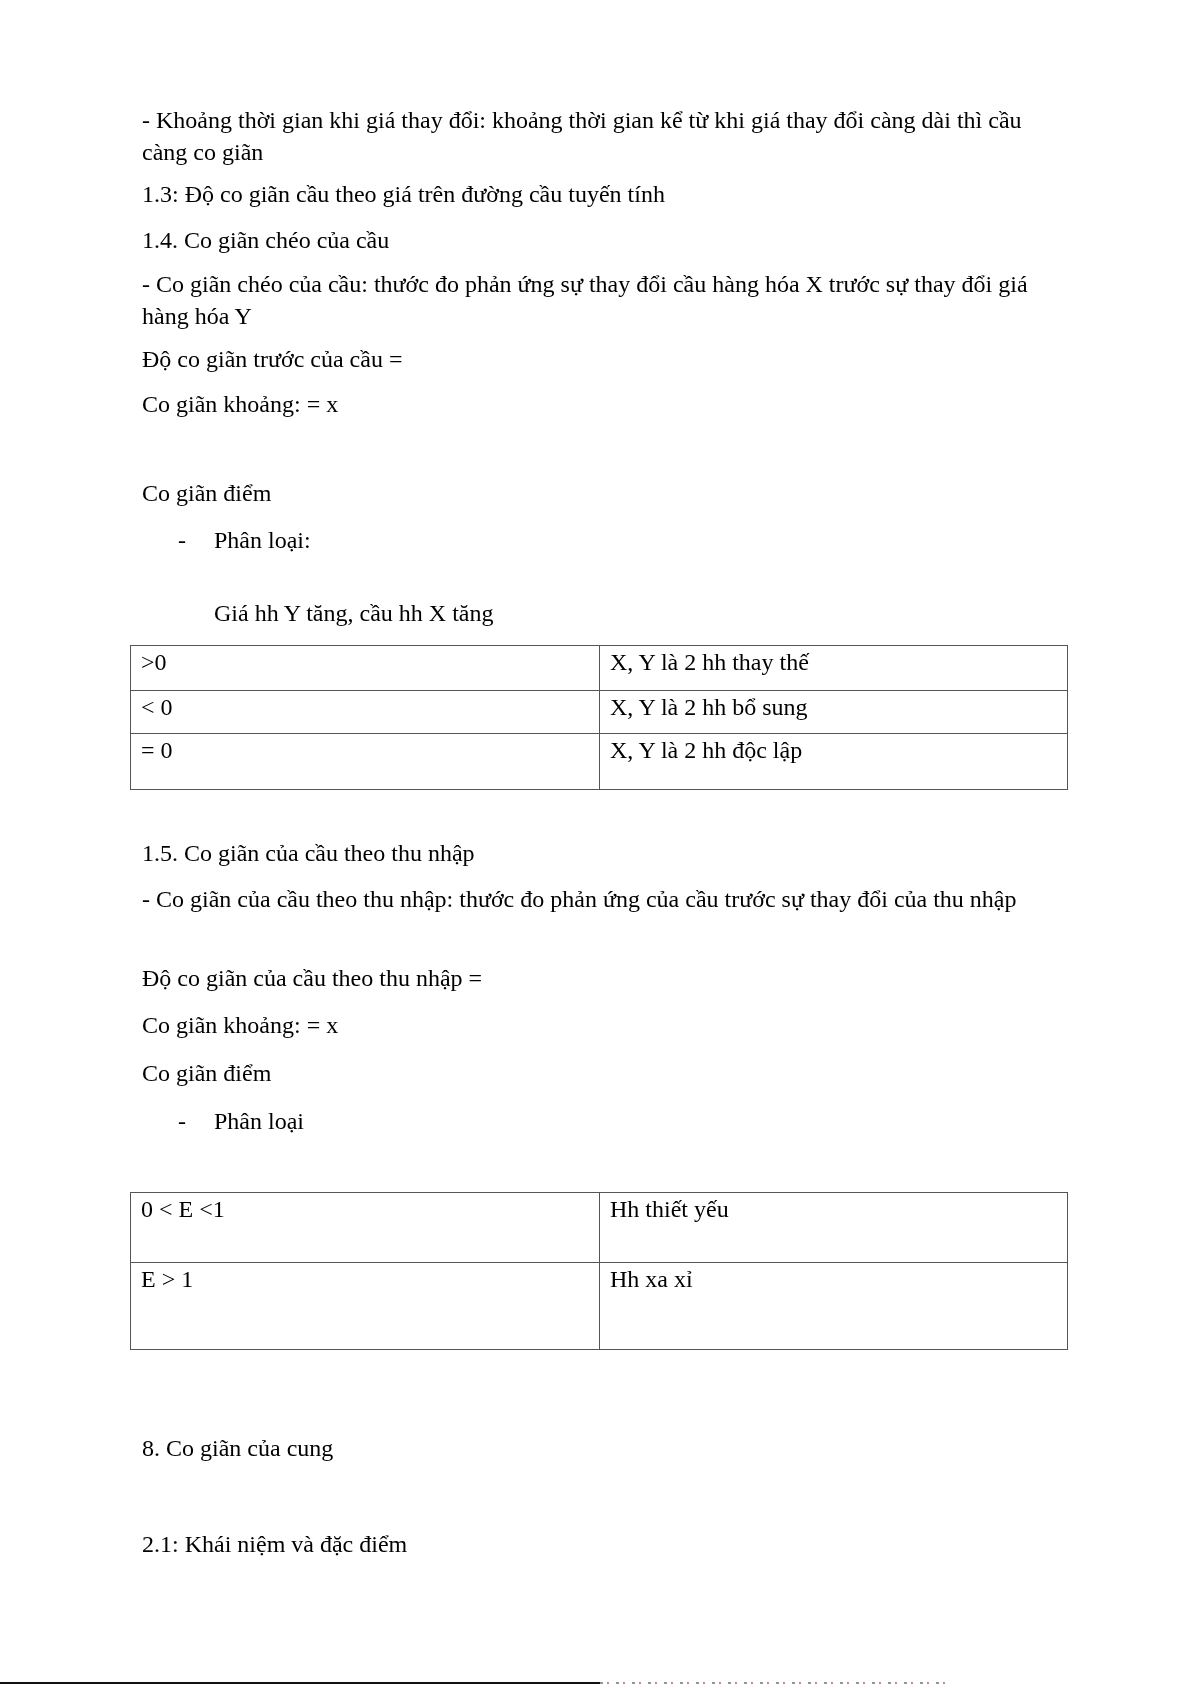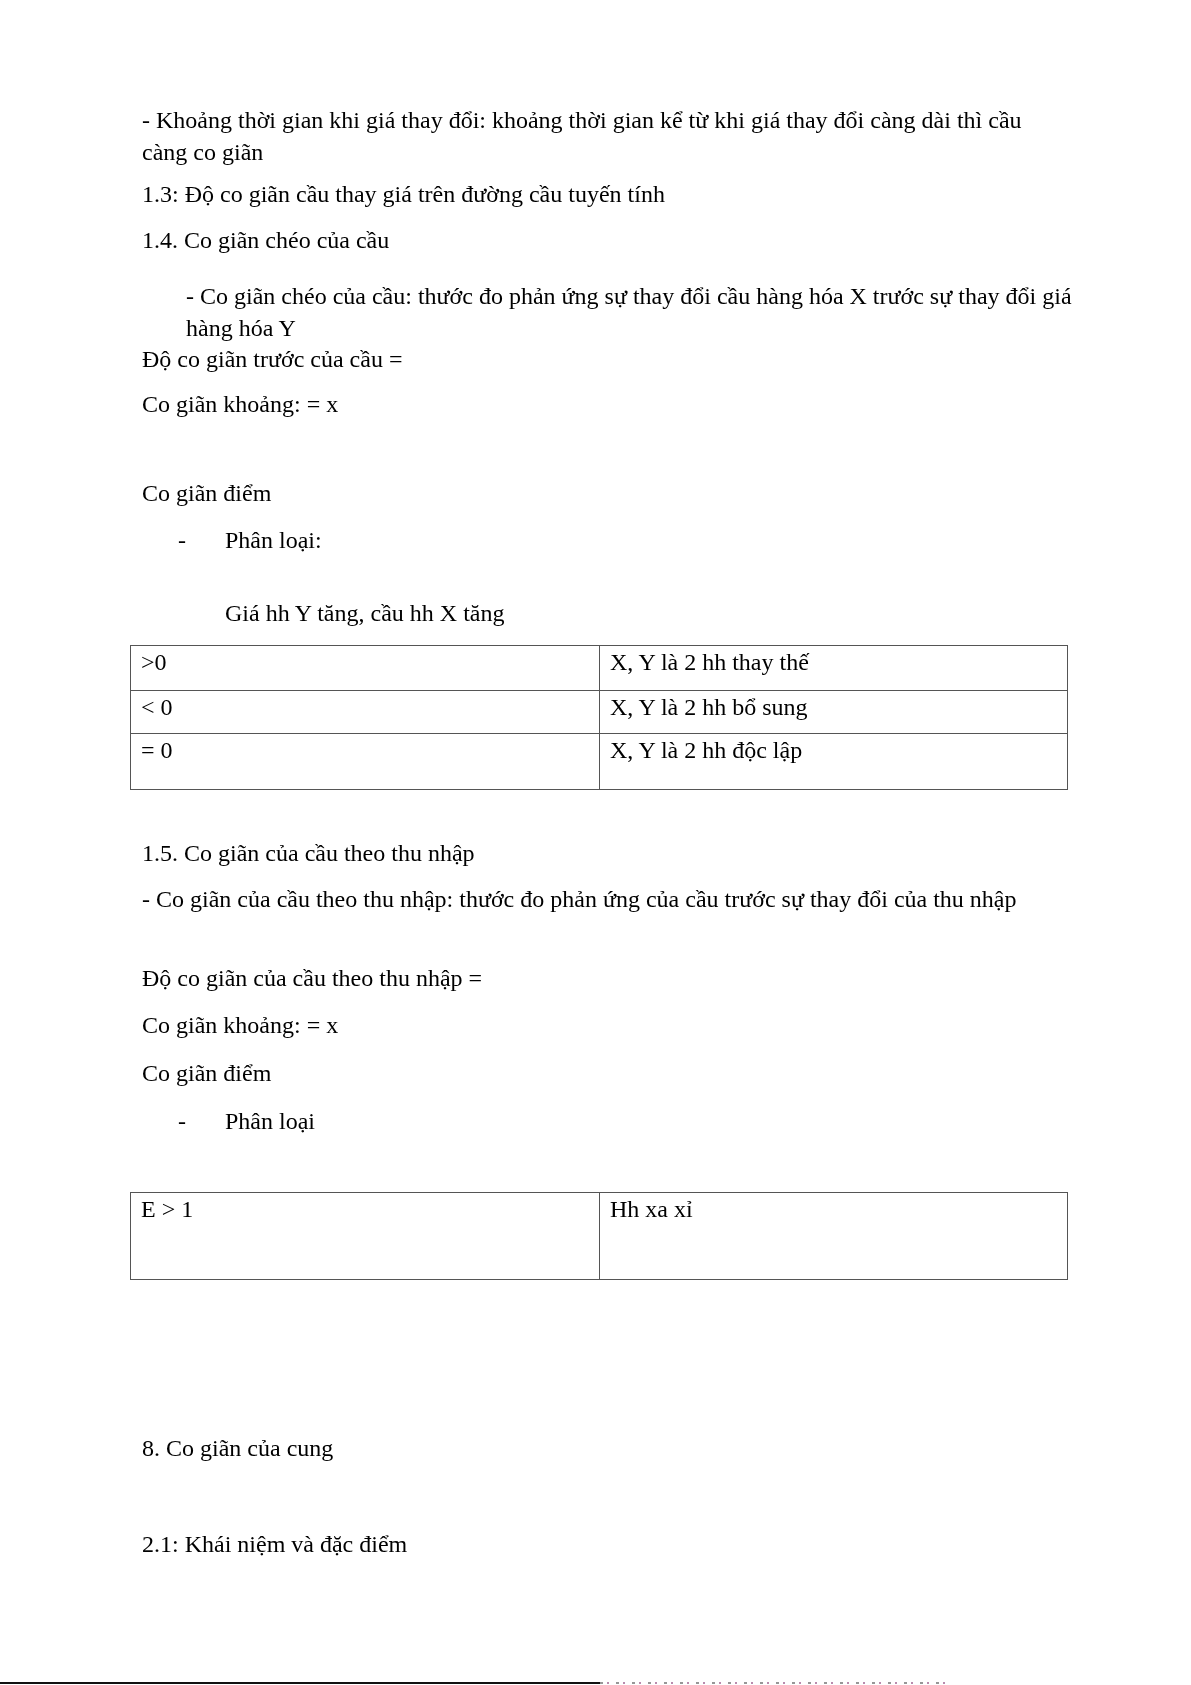--- a/index.html
+++ b/index.html
@@ -3,21 +3,21 @@
 <meta charset="utf-8">
 <style>
   html, body { margin: 0; padding: 0; background: #ffffff; }
   body {
     width: 1191px; height: 1685px; position: relative; overflow: hidden;
     font-family: "Liberation Serif", "DejaVu Serif", serif;
     color: #000; font-size: 24px; line-height: 32px;
   }
   .p { position: absolute; left: 142px; width: 930px; margin: 0; }
   .indent-dash { position: absolute; left: 178px; }
-  .indent-text { position: absolute; left: 225px; }
+  .indent-text { position: absolute; left: 214px; }
   table.doc-table {
     position: absolute; left: 130px; width: 938px;
     border-collapse: collapse; table-layout: fixed;
   }
   table.doc-table td {
     border: 1.5px solid #555; vertical-align: top;
     padding: 0 10px; font-size: 24px; line-height: 32px;
   }
   table.doc-table td.c1 { width: 448px; }
   .edge-line {
@@ -26,23 +26,23 @@
   .edge-noise {
     position: absolute; left: 600px; top: 1682px; width: 350px; height: 2px;
     background: repeating-linear-gradient(90deg, #6a6a6a 0 3px, transparent 3px 7px, #9a5a8a 7px 9px, transparent 9px 16px);
     opacity: 0.7;
   }
 </style>
 </head>
 <body>
 
 <p class="p" style="top:104px;">- Khoảng thời gian khi giá thay đổi: khoảng thời gian kể từ khi giá thay đổi càng dài thì cầu càng co giãn</p>
-<p class="p" style="top:178px;">1.3: Độ co giãn cầu thay giá trên đường cầu tuyến tính</p>
+<p class="p" style="top:178px;">1.3: Độ co giãn cầu theo giá trên đường cầu tuyến tính</p>
 <p class="p" style="top:224px;">1.4. Co giãn chéo của cầu</p>
-<p class="p" style="top:280px;margin-left:44px;">- Co giãn chéo của cầu: thước đo phản ứng sự thay đổi cầu hàng hóa X trước sự thay đổi giá hàng hóa Y</p>
+<p class="p" style="top:268px;">- Co giãn chéo của cầu: thước đo phản ứng sự thay đổi cầu hàng hóa X trước sự thay đổi giá hàng hóa Y</p>
 <p class="p" style="top:343px;">Độ co giãn trước của cầu =</p>
 <p class="p" style="top:388px;">Co giãn khoảng: =  x</p>
 <p class="p" style="top:477px;">Co giãn điểm</p>
 
 <span class="indent-dash" style="top:524px;">-</span>
 <span class="indent-text" style="top:524px;">Phân loại:</span>
 <span class="indent-text" style="top:556px;margin-top:41px;">Giá hh Y tăng, cầu hh X tăng</span>
 
 <table class="doc-table" style="top:645px;">
   <tbody>
@@ -65,20 +65,24 @@
 <p class="p" style="top:883px;">- Co giãn của cầu theo thu nhập: thước đo phản ứng của cầu trước sự thay đổi của thu nhập</p>
 <p class="p" style="top:962px;">Độ co giãn của cầu theo thu nhập =</p>
 <p class="p" style="top:1009px;">Co giãn khoảng: =  x</p>
 <p class="p" style="top:1057px;">Co giãn điểm</p>
 
 <span class="indent-dash" style="top:1105px;">-</span>
 <span class="indent-text" style="top:1105px;">Phân loại</span>
 
 <table class="doc-table" style="top:1192px;">
   <tbody>
+  <tr style="height:70px;">
+    <td class="c1">0 &lt; E &lt;1</td>
+    <td>Hh thiết yếu</td>
+  </tr>
   <tr style="height:87px;margin-left:32px;">
     <td class="c1">E &gt; 1</td>
     <td>Hh xa xỉ</td>
   </tr>
 </tbody>
   </table>
 
 <p class="p" style="top:1432px;">8. Co giãn của cung</p>
 <p class="p" style="top:1480px;margin-top:48px;">2.1: Khái niệm và đặc điểm</p>
 

